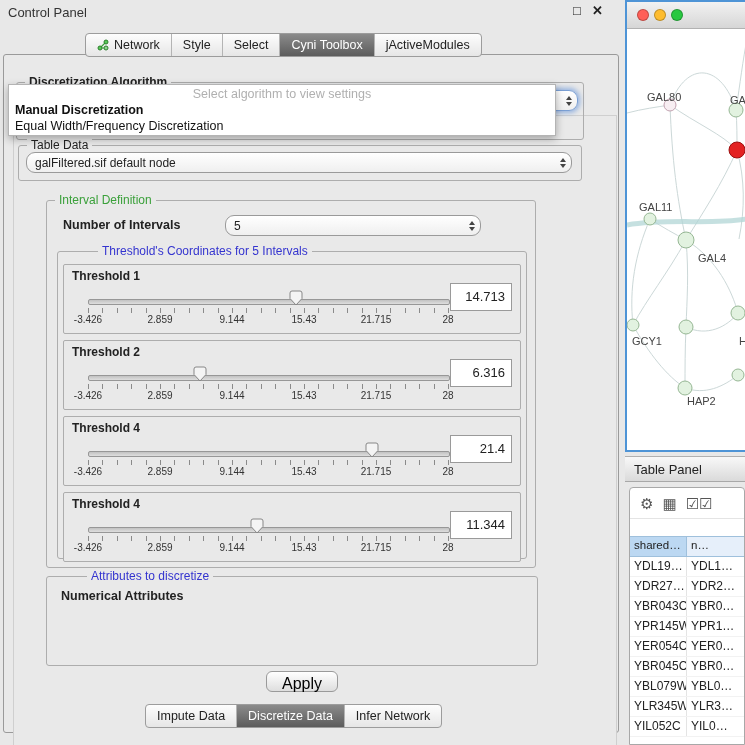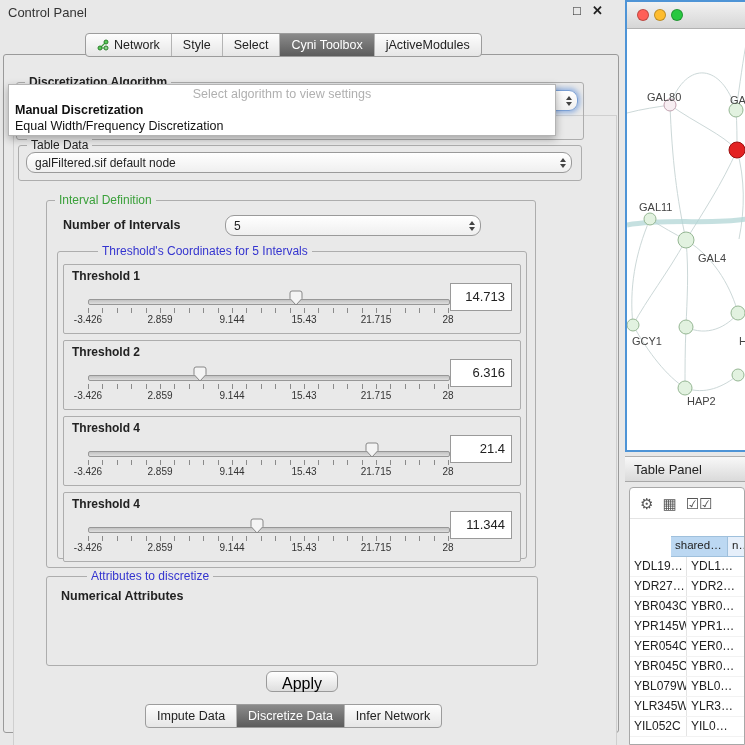--- a/index.html
+++ b/index.html
@@ -83,21 +83,21 @@
   .tp-bar{position:absolute;left:625px;top:456px;width:120px;height:26px;
           background:linear-gradient(#f8f8f8,#dadada);border-top:1px solid #b0b0b0;
           border-bottom:1px solid #a8a8a8;font-size:13px;line-height:26px;padding-left:9px;
           box-sizing:border-box;color:#222;}
   .tp-win{position:absolute;left:629px;top:487px;width:116px;height:258px;background:#fff;
           border:1px solid #a8a8a8;border-radius:4px 4px 0 0;overflow:hidden;box-sizing:border-box;}
   .tp-toolbar{height:30px;display:flex;align-items:center;gap:9px;padding-left:10px;
               border-bottom:1px solid #e4e4e4;}
   .tool-ic{font-size:15px;color:#555;line-height:1;}
   .tp-header{display:flex;height:19px;margin-top:17px;border-top:1px solid #9fc0dc;
-             border-bottom:1px solid #9fc0dc;font-size:11.5px;margin-left:41px;}
+             border-bottom:1px solid #9fc0dc;font-size:11.5px;}
   .hcell{box-sizing:border-box;padding:2px 0 0 4px;white-space:nowrap;overflow:hidden;}
   .hcell.sel{background:#bcd8f2;border-right:1px solid #9fc0dc;}
   .hcell.plain{background:#e6effa;}
   .trow{display:flex;height:19px;font-size:12px;border-bottom:1px solid #f2f2f2;}
   .tcell{box-sizing:border-box;padding:2px 0 0 4px;white-space:nowrap;overflow:hidden;}
   .tcell.c0{width:57px;border-right:1px solid #e4e4e4;}
   .tcell.c1{flex:1;}
 </style>
 </head>
 <body>

